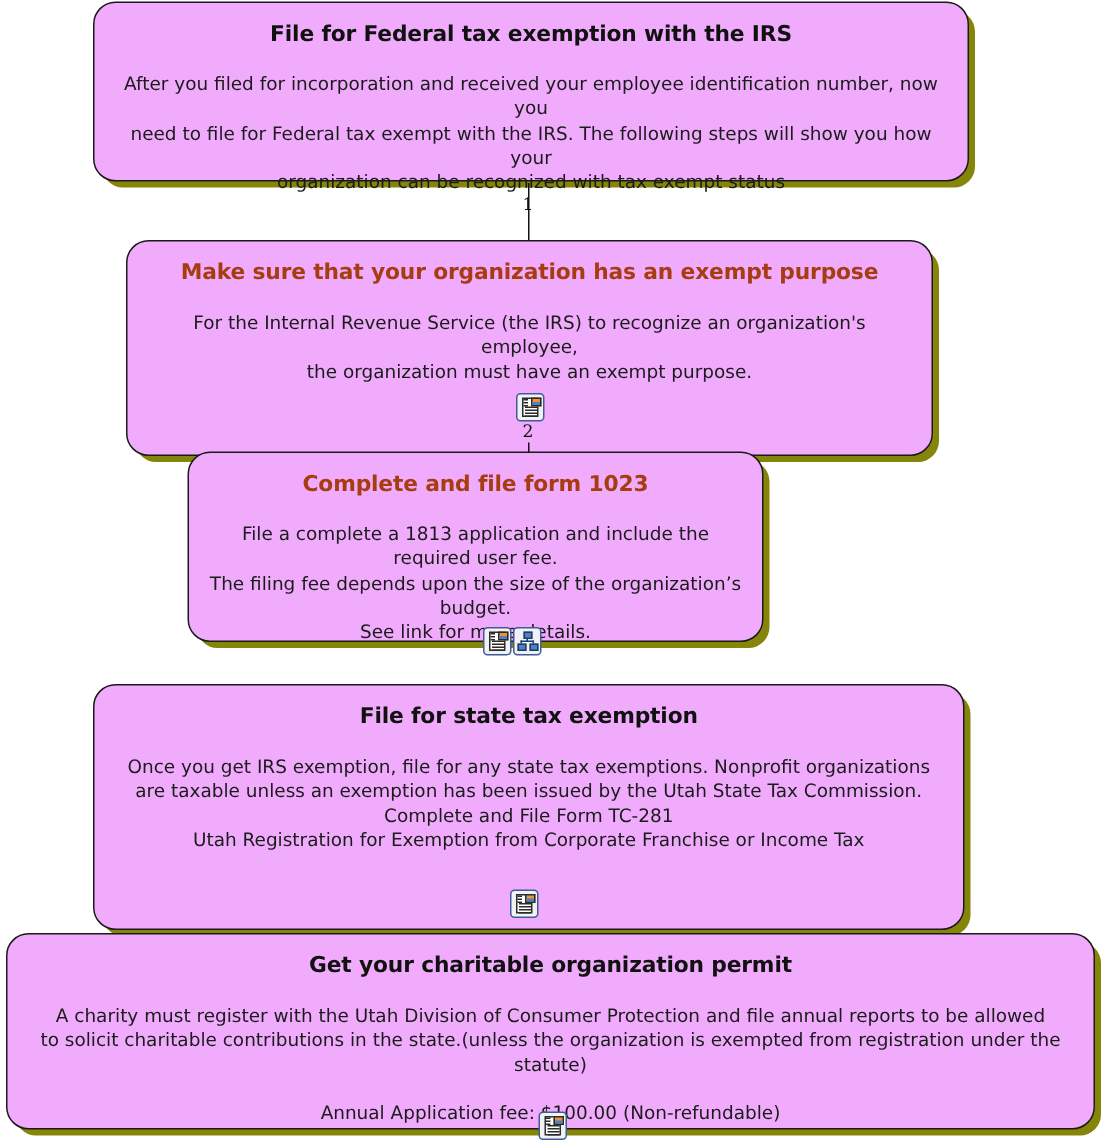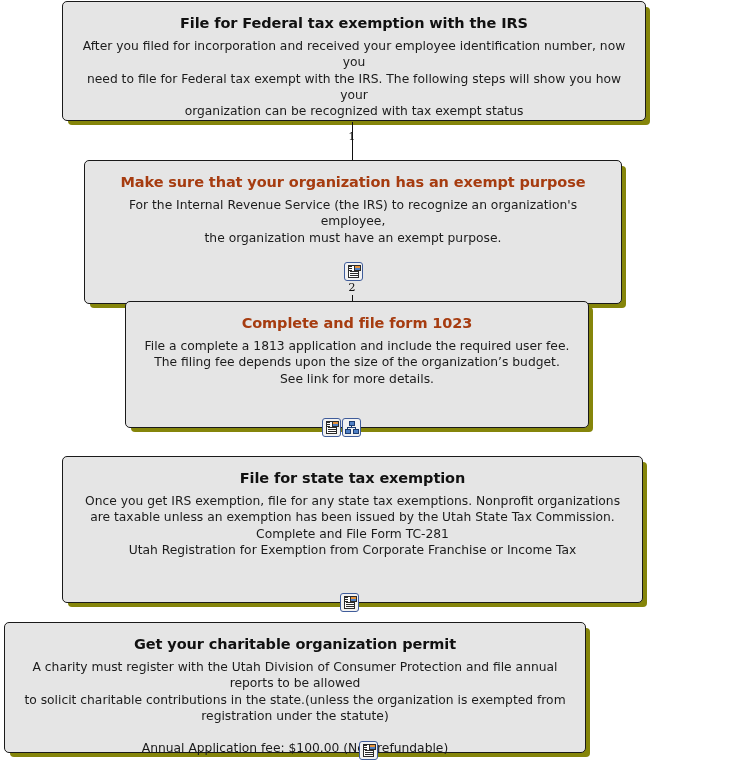--- a/index.html
+++ b/index.html
@@ -18,44 +18,44 @@
     position: absolute;
     left: 0; top: 0;
     width: 742px;
     height: 762px;
   }
 
   
   .node {
     position: absolute;
     box-sizing: border-box;
-    background: #e5e5e5;
+    background: #f0abfc;
     border: 1.5px solid #1a1a1a;
-    border-radius: 5px;
+    border-radius: 15px;
     box-shadow: 5px 5px 0 -1px #85850a;
     padding: 8px 10px 0 10px;
     text-align: center;
   }
   .node-title {
     font-size: 14.5px;
     font-weight: bold;
     color: #111111;
     line-height: 1.25;
     margin: 4px 0 2px 0;
     letter-spacing: -0.1px;
   }
   .node-title.accent {
     color: #a63c10;
     font-size: 14.5px;
   }
   .node-body {
     font-size: 12.3px;
     color: #1b1b1b;
     line-height: 1.32;
-    margin-top: 6px;
+    margin-top: 16px;
     white-space: pre-line;
   }
   .node-body.spaced {
   }
 
   
   .connector {
     position: absolute;
     width: 0;
     border-left: 1.4px solid #111111;
@@ -190,21 +190,21 @@
           <i></i>
           <i></i>
         </span>
       <span class="pic"></span>
     </span>
   </div>
 
   <div class="connector" style="left:352px; top:295px; height:8px;"></div>
   <div class="conn-label" style="left:342px; top:282px;">2</div>
 
-  <div class="node" style="left:125px; top:301px; width:464px; height:127px;">
+  <div class="node" style="left:125px; top:301px; width:384px; height:127px;">
     <div class="node-title accent">Complete and file form 1023</div>
     <div class="node-body">File a complete a 1813 application and include the required user fee.
 The filing fee depends upon the size of the organization’s budget.
 See link for more details.</div>
   </div>
 
   <div class="icon-dock" style="left:322px; top:418px;">
     <span class="doc-icon">
       <span class="sheet"></span>
       <span class="tabs">
@@ -224,21 +224,21 @@
       <span class="ob top"></span>
       <span class="ol vtop"></span>
       <span class="ol horz"></span>
       <span class="ol vl"></span>
       <span class="ol vr"></span>
       <span class="ob bl"></span>
       <span class="ob br"></span>
     </span>
   </div>
 
-  <div class="node" style="left:62px; top:456px; width:581px; height:147px;">
+  <div class="node" style="left:62px; top:456px; width:581px; height:164px;">
     <div class="node-title">File for state tax exemption</div>
     <div class="node-body">Once you get IRS exemption, file for any state tax exemptions. Nonprofit organizations
 are taxable unless an exemption has been issued by the Utah State Tax Commission.
 Complete and File Form TC-281
 Utah Registration for Exemption from Corporate Franchise or Income Tax</div>
   </div>
   <div class="icon-dock" style="left:340px; top:593px;">
     <span class="doc-icon">
       <span class="sheet"></span>
       <span class="tabs">
@@ -249,21 +249,21 @@
       <span class="lines">
           <i></i>
           <i></i>
           <i></i>
           <i></i>
         </span>
       <span class="pic"></span>
     </span>
   </div>
 
-  <div class="node" style="left:4px; top:622px; width:582px; height:131px;">
+  <div class="node" style="left:4px; top:622px; width:726px; height:131px;">
     <div class="node-title">Get your charitable organization permit</div>
     <div class="node-body spaced">A charity must register with the Utah Division of Consumer Protection and file annual reports  to be allowed
 to solicit charitable contributions in the state.(unless the organization is exempted from registration under the statute)
 
 Annual Application fee: $100.00 (Non-refundable)</div>
   </div>
   <div class="icon-dock" style="left:359px; top:741px;">
     <span class="doc-icon">
       <span class="sheet"></span>
       <span class="tabs">

